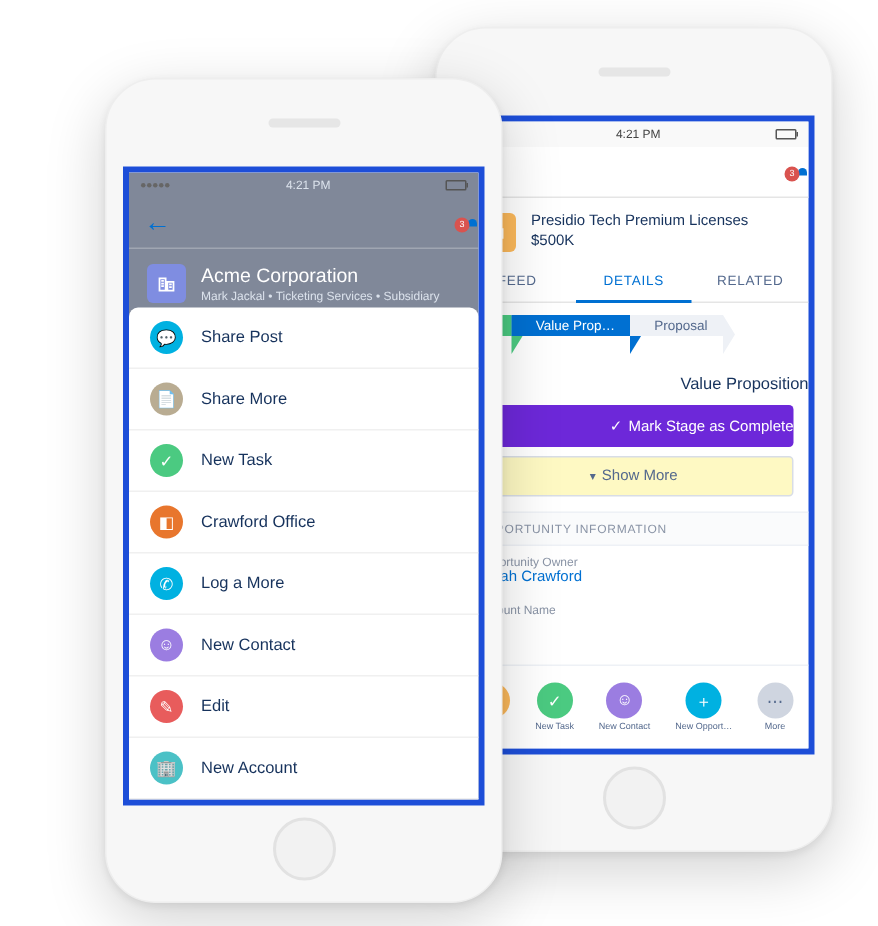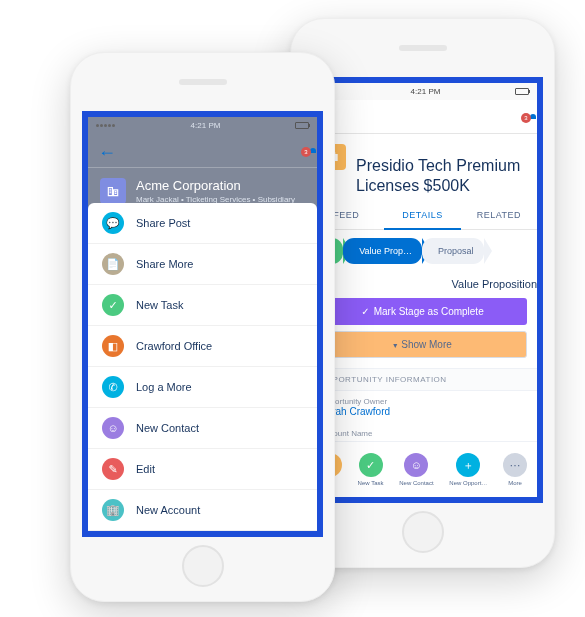--- a/index.html
+++ b/index.html
@@ -20,21 +20,21 @@
   .speaker {
     position: absolute; top: 26px; left: 50%; transform: translateX(-50%);
     width: 48px; height: 6px; background: #e6e6e6; border-radius: 4px;
   }
   .home-btn {
     position: absolute; bottom: 14px; left: 50%; transform: translateX(-50%);
     width: 42px; height: 42px; border-radius: 50%; background: #f2f2f2; border: 2px solid #e2e2e2;
   }
   .screen {
     position: absolute; top: 58px; left: 11px; right: 11px; bottom: 64px;
-    background: #fff; overflow: hidden; border: 6px solid #1d4ed8;
+    background: #fff; overflow: hidden; border: 4px solid #1d4ed8;
   }
 
   .status-bar {
     height: 17px; display: flex; align-items: center; justify-content: space-between;
     padding: 0 8px; font-size: 8px; color: #444; background: #f9f9f9;
   }
   .status-bar .dots span { display: inline-block; width: 3px; height: 3px; background: #666; border-radius: 50%; margin-right: 1px; vertical-align: middle; }
   .status-bar .bat { width: 14px; height: 7px; border: 1px solid #555; border-radius: 1px; position: relative; }
   .status-bar .bat::after { content: ""; position: absolute; right: -2px; top: 1px; width: 1px; height: 3px; background: #555; }
 
@@ -56,56 +56,56 @@
     padding: 10px 12px 6px; display: flex; gap: 10px;
   }
   .opp-icon {
     width: 26px; height: 26px; border-radius: 4px; background: #fcb95b; display: flex; align-items: center; justify-content: center; flex-shrink: 0;
   }
   .opp-icon svg { width: 14px; height: 14px; fill: #fff; }
   .acct-icon {
     width: 26px; height: 26px; border-radius: 4px; background: #7f8de1; display: flex; align-items: center; justify-content: center; flex-shrink: 0;
   }
   .acct-icon svg { width: 14px; height: 14px; fill: #fff; }
-  .title-line { font-size: 16px; font-weight: 400; color: #16325c; line-height: 1.25; margin-top: 12px; }
+  .title-line { font-size: 10px; font-weight: 400; color: #16325c; line-height: 1.25; }
   .sub-line { font-size: 9px; color: #54698d; margin-top: 2px; }
 
   .tabbar {
     display: flex; border-bottom: 1px solid #e5e5e5; font-size: 9px; color: #54698d;
   }
   .tabbar > div { flex: 1; text-align: center; padding: 8px 0; letter-spacing: .5px; }
   .tabbar .active { color: #0070d2; border-bottom: 2px solid #0070d2; margin-bottom: -1px; font-weight: 500; }
 
   .stage-path { display: flex; margin: 8px 0 8px; height: 26px; }
   .chev {
-    position: relative; height: 26px; display: flex; align-items: center; padding: 0 10px 0 16px;
-    font-size: 9px; color: #fff; flex-shrink: 0; border-radius: 11px;
+    position: relative; height: 14px; display: flex; align-items: center; padding: 0 10px 0 16px;
+    font-size: 9px; color: #fff; flex-shrink: 0;
   }
   .chev::after {
     content: ""; position: absolute; right: -8px; top: 0; border-top: 13px solid transparent; border-bottom: 13px solid transparent; border-left: 8px solid currentColor;
   }
   .chev.done { background: #4bca81; color: #4bca81; }
   .chev.done span { color: #fff; }
   .chev.done::after { border-left-color: #4bca81; }
   .chev.cur { background: #0070d2; color: #0070d2; }
   .chev.cur span { color: #fff; }
   .chev.cur::after { border-left-color: #0070d2; }
   .chev.next { background: #eef1f6; color: #54698d; }
   .chev.next::after { border-left-color: #eef1f6; }
   .chev .chk { color: #fff; font-size: 11px; }
 
   .stage-title { text-align: right; font-size: 11px; color: #16325c; padding: 6px 0 8px; }
   .mark-complete {
-    margin: 0 10px 6px; background: #8b5cf6; color: #fff; font-size: 10px; text-align: center;
+    margin: 0 10px 6px; background: #6d28d9; color: #fff; font-size: 10px; text-align: right;
     padding: 8px 0; border-radius: 3px;
   }
   .mark-complete .chk { margin-right: 4px; }
   .show-more {
     margin: 0 10px 10px; border: 1px solid #d8dde6; color: #54698d; font-size: 10px; text-align: center;
-    padding: 7px 0; border-radius: 3px; background: #fdba74;
+    padding: 7px 0; border-radius: 3px; background: #fef9c3;
   }
   .show-more .caret { font-size: 8px; margin-right: 4px; }
 
   .section-title {
     font-size: 8px; letter-spacing: .5px; color: #8a94a6; padding: 6px 12px; border-top: 1px solid #eef1f6; border-bottom: 1px solid #eef1f6; background: #fafbfc;
   }
   .field { padding: 6px 12px; }
   .field .lbl { font-size: 8px; color: #8a94a6; }
   .field .val { font-size: 10px; color: #0070d2; }
 

